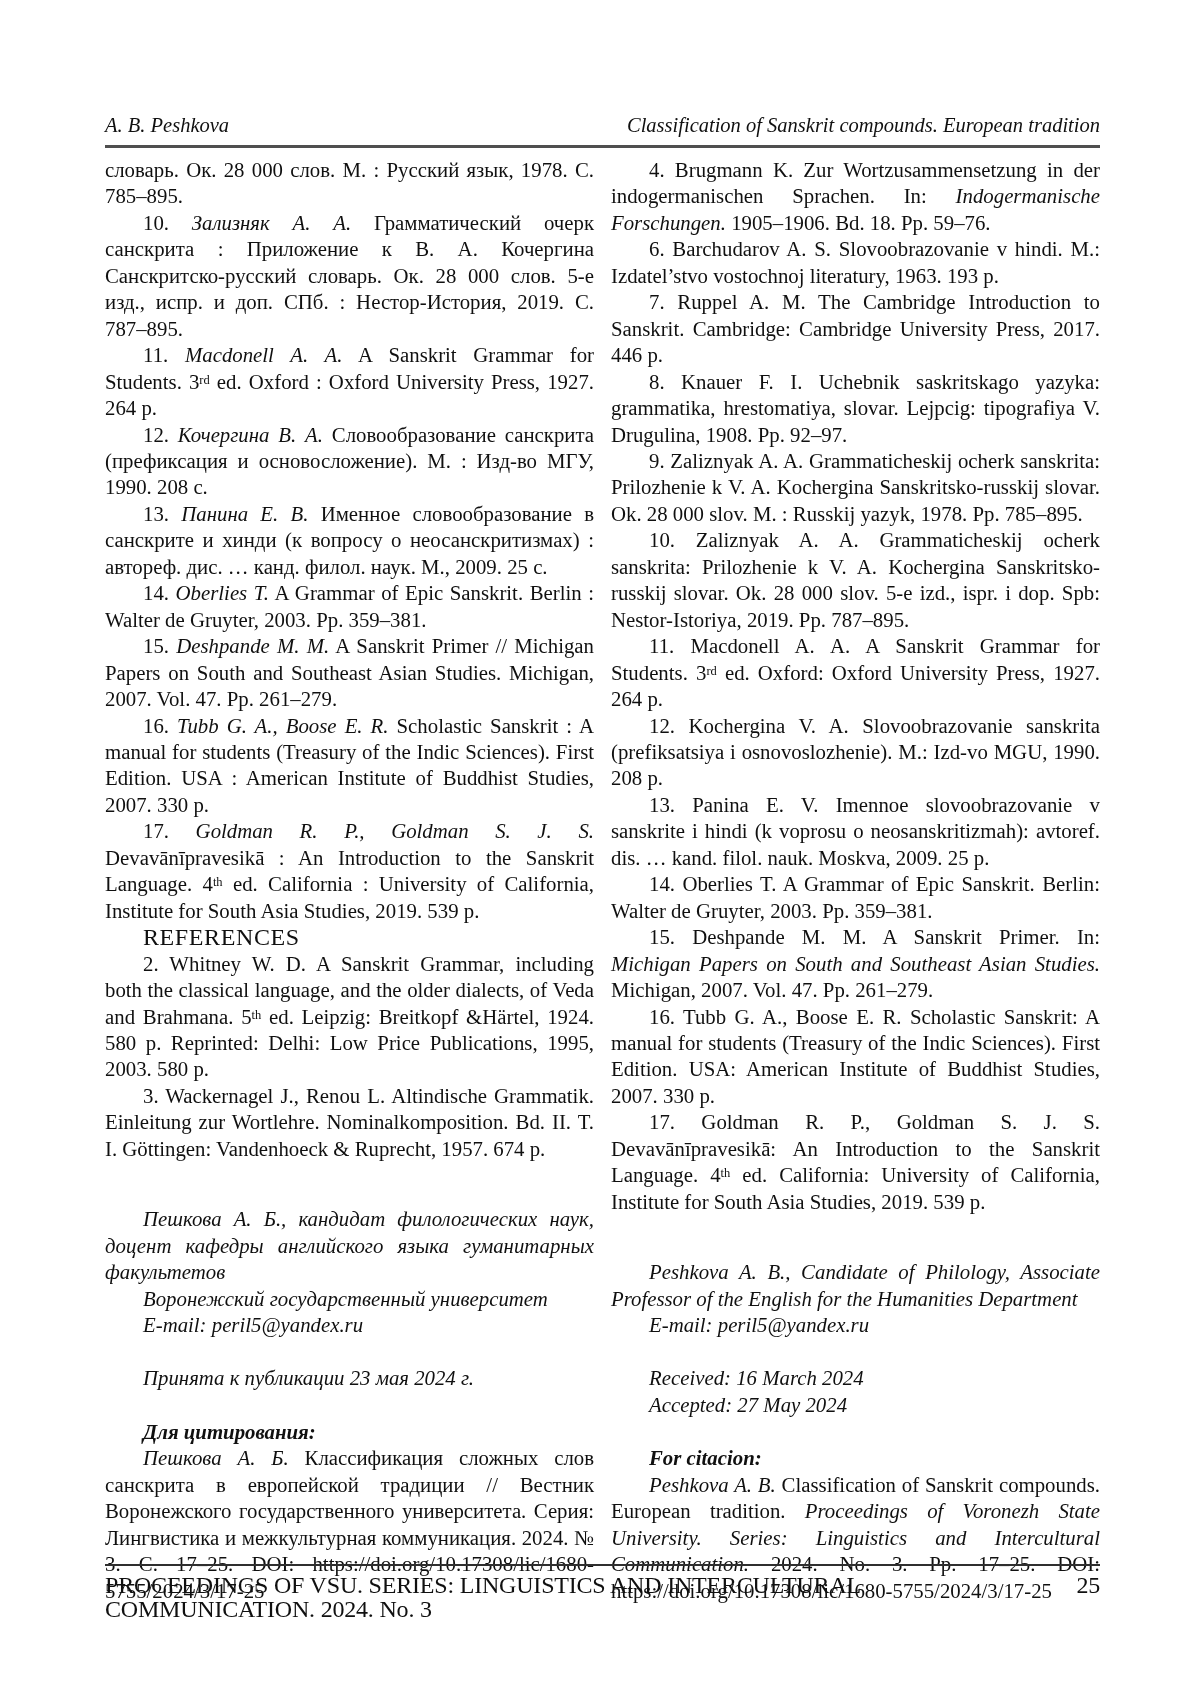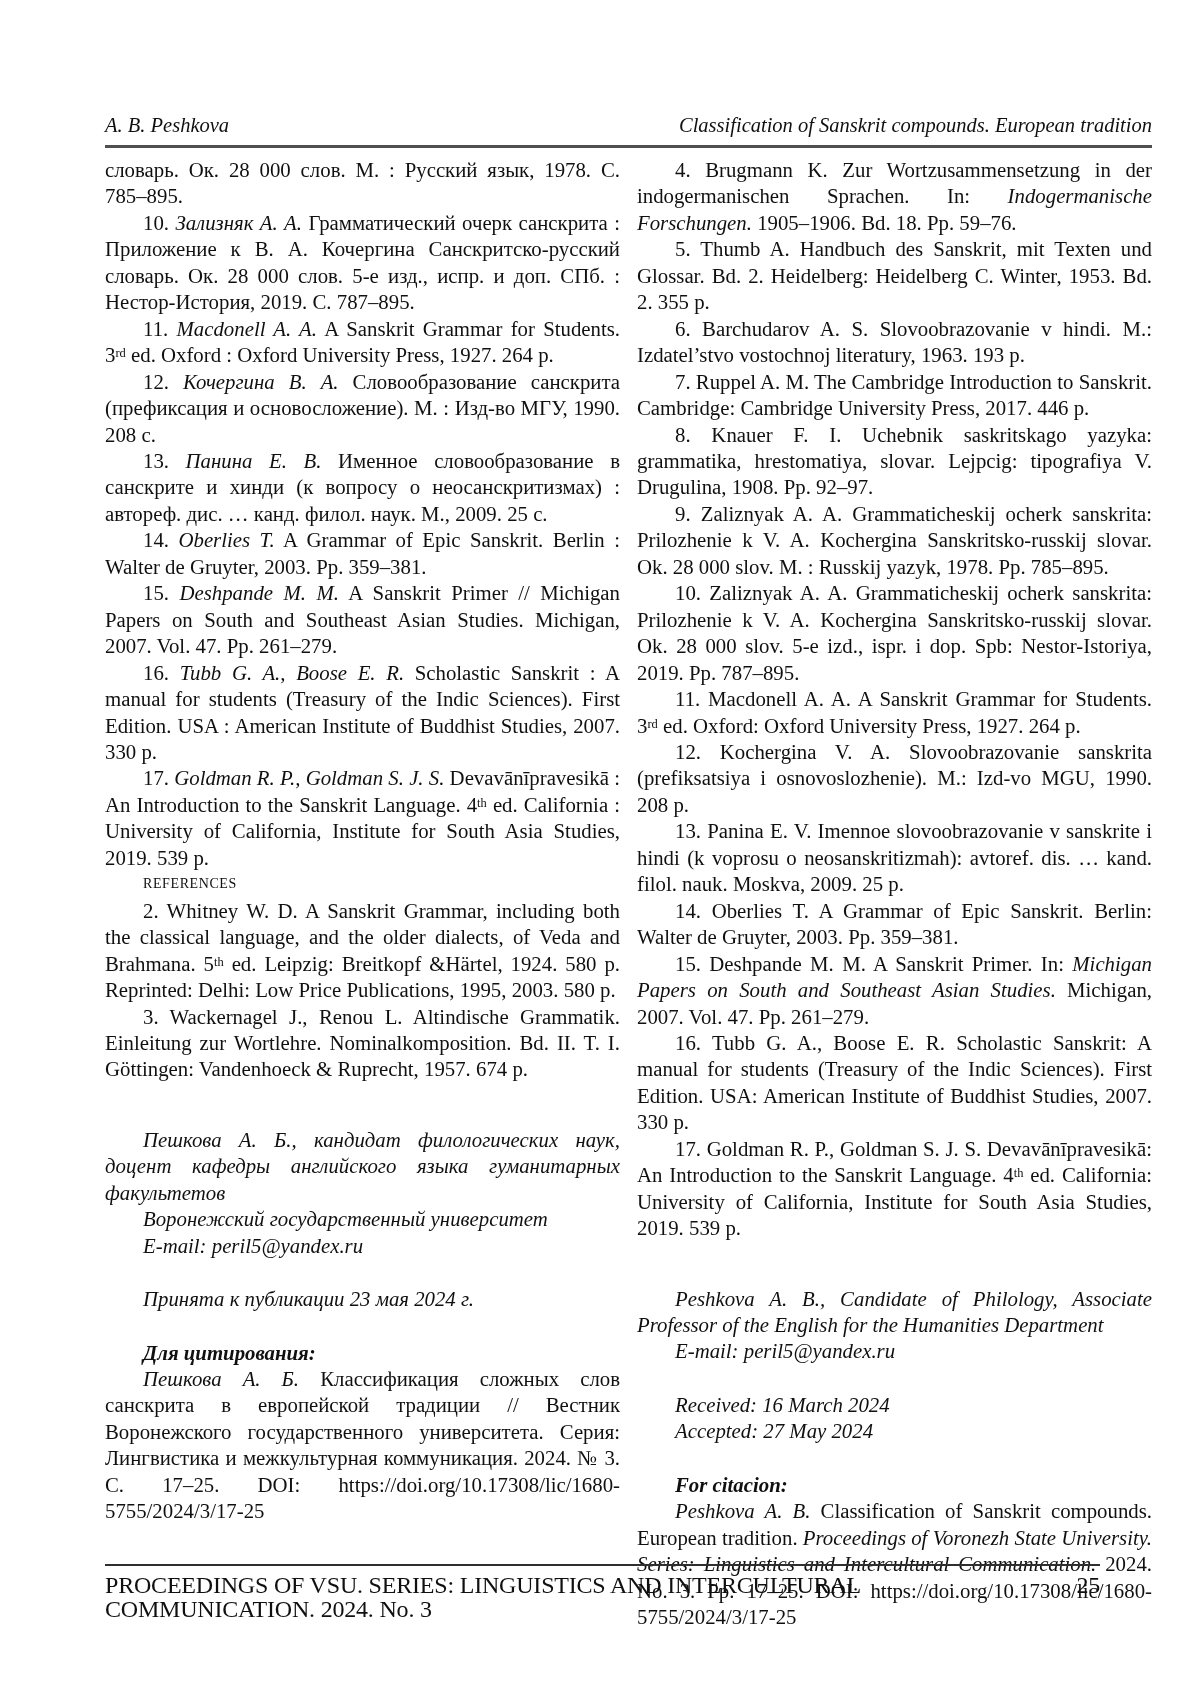--- a/index.html
+++ b/index.html
@@ -5,38 +5,38 @@
   * { box-sizing: border-box; }
   html, body { margin: 0; padding: 0; }
   body {
     width: 1200px; height: 1697px;
     background: #ffffff;
     color: #101010;
     font-family: "Liberation Serif", serif;
     position: relative;
     -webkit-font-smoothing: antialiased;
   }
-  .page { position: absolute; inset: 0; padding: 112px 48px 0 105px; font-family: Liberation Serif, serif; }
+  .page { position: absolute; inset: 0; padding: 112px 100px 0 105px; font-family: Liberation Serif, serif; }
 
   
   .running-header {
     display: flex; justify-content: space-between; align-items: baseline;
     font-style: italic; font-size: 20.5px; line-height: 26px;
   }
   .header-rule { height: 3px; background: #4f4f4f; margin-top: 7px; }
 
   
   .columns { display: flex; gap: 17px; margin-top: 9px; }
   .col { flex: 1 1 0; font-size: 20.8px; line-height: 26.45px; }
 
   p.ref { margin: 0; text-indent: 38px; text-align: justify; }
   p.ref.noindent { text-indent: 0; }
 
   .refs-heading {
-    font-size: 14px; font-weight: 400; letter-spacing: 0.6px;
+    font-size: 24px; font-weight: 400; letter-spacing: 0.6px;
     text-align: center; margin: 26px 0 26px; text-indent: 0;
   }
 
   .aff { margin-top: 44px; }
   .aff p, .dates p { margin: 0; text-indent: 38px; font-style: italic; text-align: justify; }
   .dates { margin-top: 27px; }
   .cite { margin-top: 27px; }
   .cite-head { margin: 0; text-indent: 38px; font-style: italic; font-weight: bold; }
   .cite-body { margin: 0; text-indent: 38px; text-align: justify; }
 
@@ -94,21 +94,20 @@
 
       <div class="cite">
         <p class="cite-head">Для цитирования:</p>
         <p class="cite-body"><span class="it">Пешкова А. Б.</span><span> Классификация сложных слов санскрита в европейской традиции // Вестник Воронежского государственного университета. Серия: Лингвистика и межкультурная коммуникация. 2024. № 3. С. 17–25. DOI: https://doi.org/10.17308/lic/1680-5755/2024/3/17-25</span></p>
       </div>
     </section>
 
     <section class="col">
       <div>
           <p class="ref"><span>4. Brugmann K. Zur Wortzusammensetzung in der indogermanischen Sprachen. In: </span><span class="it">Indogermanische Forschungen.</span><span> 1905–1906. Bd. 18. Pp. 59–76.</span></p>
-          <p class="ref"><span>5. Thumb A. Handbuch des Sanskrit, mit Texten und Glossar. Bd. 2. Heidelberg: Heidelberg C. Winter, 1953. Bd. 2. 355 p.</span></p>
           <p class="ref"><span>6. Barchudarov A. S. Slovoobrazovanie v hindi. M.: Izdatel’stvo vostochnoj literatury, 1963. 193 p.</span></p>
           <p class="ref"><span>7. Ruppel A. M. The Cambridge Introduction to Sanskrit. Cambridge: Cambridge University Press, 2017. 446 p.</span></p>
           <p class="ref"><span>8. Knauer F. I. Uchebnik saskritskago yazyka: grammatika, hrestomatiya, slovar. Lejpcig: tipografiya V. Drugulina, 1908. Pp. 92–97.</span></p>
           <p class="ref"><span>9. Zaliznyak A. A. Grammaticheskij ocherk sanskrita: Prilozhenie k V. A. Kochergina Sanskritsko-russkij slovar. Ok. 28 000 slov. M. : Russkij yazyk, 1978. Pp. 785–895.</span></p>
           <p class="ref"><span>10. Zaliznyak A. A. Grammaticheskij ocherk sanskrita: Prilozhenie k V. A. Kochergina Sanskritsko-russkij slovar. Ok. 28 000 slov. 5-e izd., ispr. i dop. Spb: Nestor-Istoriya, 2019. Pp. 787–895.</span></p>
           <p class="ref"><span>11. Macdonell A. A. A Sanskrit Grammar for Students. 3</span><span class="sup">rd</span><span> ed. Oxford: Oxford University Press, 1927. 264 p.</span></p>
           <p class="ref"><span>12. Kochergina V. A. Slovoobrazovanie sanskrita (prefiksatsiya i osnovoslozhenie). M.: Izd-vo MGU, 1990. 208 p.</span></p>
           <p class="ref"><span>13. Panina E. V. Imennoe slovoobrazovanie v sanskrite i hindi (k voprosu o neosanskritizmah): avtoref. dis. … kand. filol. nauk. Moskva, 2009. 25 p.</span></p>
           <p class="ref"><span>14. Oberlies T. A Grammar of Epic Sanskrit. Berlin: Walter de Gruyter, 2003. Pp. 359–381.</span></p>
           <p class="ref"><span>15. Deshpande M. M. A Sanskrit Primer. In: </span><span class="it">Michigan Papers on South and Southeast Asian Studies.</span><span> Michigan, 2007. Vol. 47. Pp. 261–279.</span></p>

